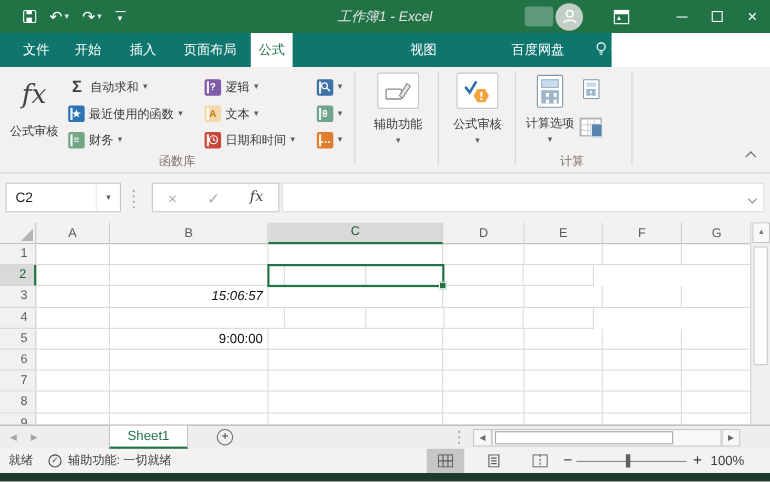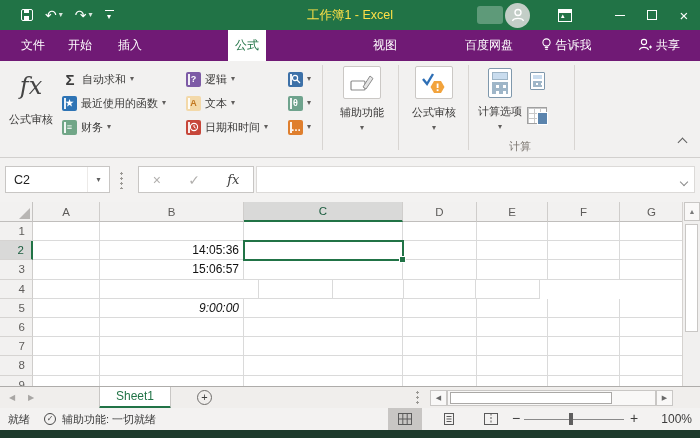--- a/index.html
+++ b/index.html
@@ -11,34 +11,34 @@
   .titlebar { position:absolute; left:0; top:0; width:700px; height:30px; background:#217346; }
   .qat { position:absolute; left:18px; top:0; height:30px; display:flex; align-items:center; gap:6px; }
   .qat-btn { display:inline-flex; align-items:center; gap:2px; color:#fff; height:30px; padding:0 3px; cursor:default; }
   .save-icon { width:12px; height:12px; border:1.4px solid #fff; border-radius:2px; position:relative; display:inline-block; }
   .save-icon::before { content:""; position:absolute; top:0; left:2px; width:5px; height:3px; background:#fff; }
   .save-icon::after { content:""; position:absolute; bottom:0; left:2px; width:5px; height:4px; background:#fff; }
   .qat-glyph { font-size:14px; line-height:1; color:#fff; }
   .caret { font-size:8px; color:inherit; line-height:1; }
   .qat .caret { color:#d8e6de; }
   .qat-more { display:inline-block; width:9px; border-top:1.5px solid #fff; padding-top:1px; font-size:8px; color:#fff; text-align:center; }
-  .title { position:absolute; left:0; top:0; width:100%; height:30px; line-height:30px; text-align:center; color:#fde047; font-size:12.5px; pointer-events:none; }
+  .title { position:absolute; left:0; top:0; width:100%; height:30px; line-height:30px; text-align:center; color:#e5e5e5; font-size:12.5px; pointer-events:none;font-style:italic; }
   .tb-right { position:absolute; right:0; top:0; height:30px; display:flex; align-items:center; }
   .avatar-chip { width:26px; height:18px; border-radius:3px; background:rgba(255,255,255,.28); margin-right:2px; }
   .avatar { width:25px; height:25px; border-radius:50%; background:#c3cec7; display:flex; align-items:center; justify-content:center; margin-right:28px; }
   .rdo-icon { width:14px; height:13px; border:1.2px solid #fff; position:relative; margin-right:32px; }
   .rdo-icon::before { content:""; position:absolute; top:0; left:0; right:0; height:3px; background:#fff; }
   .rdo-icon::after { content:"▴"; position:absolute; left:2px; top:2px; font-size:7px; color:#fff; }
   .win-btn { width:32px; height:30px; display:flex; align-items:center; justify-content:center; color:#fff; }
   .min-glyph { display:inline-block; width:10px; border-top:1.4px solid #fff; }
   .max-glyph { display:inline-block; width:10px; height:10px; border:1.2px solid #fff; }
   .close-glyph { font-size:15px; line-height:1; }
 
   
-  .tabrow { position:absolute; left:0; top:30px; width:700px; height:31px; background:#701a75; }
+  .tabrow { position:absolute; left:0; top:30px; width:556px; height:31px; background:#0f766e; }
   .tab { position:absolute; top:0; height:31px; line-height:31px; text-align:center; color:#fff; font-size:12px; cursor:default; white-space:nowrap; }
   .tab.active { background:#fff; color:#217346; }
   .tab .ticon { margin-right:4px; vertical-align:-2px; }
 
   
   .ribbon { position:absolute; left:0; top:61px; width:700px; height:97px; background:#f2f1f0; border-bottom:1px solid #d2d0ce; }
   .rb-divider { position:absolute; top:4px; width:1px; height:85px; background:#d8d5d2; }
   .group-label { position:absolute; top:78px; font-size:11px; color:#7b756f; text-align:center; }
   .big-btn { position:absolute; display:flex; flex-direction:column; align-items:center; cursor:default; }
   .big-label { font-size:11px; color:#3b3a39; white-space:nowrap; }
@@ -122,21 +122,21 @@
 
   
   .statusbar { position:absolute; left:0; top:408px; width:700px; height:22px; background:#f3f2f1;padding-left:27px; }
   .sb-text { position:absolute; top:0; height:22px; line-height:22px; font-size:11px; color:#3c3c3c; white-space:nowrap; }
   .acc-icon { position:absolute; left:44px; top:5px; width:12px; height:12px; border:1.1px solid #4a4a4a; border-radius:50%; font-size:8px; line-height:10px; text-align:center; color:#4a4a4a; }
   .view-btn { position:absolute; top:0; width:34px; height:22px; display:flex; align-items:center; justify-content:center; }
   .view-btn.pressed { background:#c8c6c4; }
   .zoom-minus, .zoom-plus { position:absolute; top:0; height:22px; line-height:21px; font-size:14px; color:#3c3c3c; }
   .zoom-track { position:absolute; left:524px; top:11px; width:100px; height:1px; background:#8a8a8a; }
   .zoom-handle { position:absolute; left:569px; top:5px; width:4px; height:12px; background:#5f5f5f; }
-  .zoom-pct { position:absolute; left:646px; top:0; width:46px; height:22px; line-height:22px; font-size:12px; color:#3c3c3c; text-align:right; }
+  .zoom-pct { position:absolute; left:646px; top:0; width:46px; height:22px; line-height:22px; font-size:12px; color:#3c3c3c; text-align:left; }
 
   .bottomstrip { position:absolute; left:0; top:430px; width:700px; height:8px; background:#1d3a2b; }
 </style>
 </head>
 <body>
 
 <div id="app">
 
   <div class="titlebar">
     <div class="qat">
@@ -174,20 +174,21 @@
       <span class="win-btn">
           <span class="close-glyph">×</span>
         </span>
     </div>
   </div>
 
   <div class="tabrow">
     <span class="tab" style="left:10px;width:46px">文件</span>
     <span class="tab" style="left:108px;width:44px">插入</span>
     <span class="tab" style="left:58px;width:44px">开始</span>
+    <span class="tab" style="left:156px;width:70px">页面布局</span>
     <span class="tab active" style="left:228px;width:38px">公式</span>
     <span class="tab" style="left:364px;width:42px">视图</span>
     <span class="tab" style="left:458px;width:62px">百度网盘</span>
     <span class="tab" style="left:530px;width:72px">
       <svg class="ticon" width="11" height="13" viewBox="0 0 11 13">
           <circle cx="5.5" cy="4.5" r="3.6" fill="none" stroke="#fff" stroke-width="1.1"></circle>
           <line x1="3.8" y1="9.5" x2="7.2" y2="9.5" stroke="#fff" stroke-width="1.1"></line>
           <line x1="4.2" y1="11.3" x2="6.8" y2="11.3" stroke="#fff" stroke-width="1.1"></line>
         </svg><span>告诉我</span>
     </span>
@@ -256,20 +257,21 @@
     </div>
     <div class="rb-row" style="left:288px;top:31px">
       <span class="bk bk-math">θ</span>
       <span class="caret">▾</span>
     </div>
     <div class="rb-row" style="left:288px;top:55px">
       <span class="bk bk-more">…</span>
       <span class="caret">▾</span>
     </div>
 
+    <div class="group-label" style="left:0;width:322px">函数库</div>
     <div class="rb-divider" style="left:322px"></div>
 
     <div class="big-btn" style="left:327px;top:5px;width:70px">
       <span class="icon-box">
         <svg width="26" height="24" viewBox="0 0 26 24">
             <rect x="2" y="10" width="14" height="9" rx="1" fill="#fff" stroke="#8c8c8c" stroke-width="1.2"></rect>
             <path d="M14 16 L21 5 L24 7.5 L17 18 Z" fill="#e4e4e4" stroke="#8c8c8c" stroke-width="1"></path>
           </svg>
       </span>
       <span class="big-label" style="margin-top:6px">辅助功能</span>
@@ -345,50 +347,49 @@
           <div class="cell" style="width: 144px;"></div>
           <div class="cell" style="width: 159px;"></div>
           <div class="cell" style="width: 74px;"></div>
           <div class="cell" style="width: 71px;"></div>
           <div class="cell" style="width: 72px;"></div>
           <div class="cell" style="width: 64px;"></div>
         </div>
         <div class="grow">
           <div class="rh sel">2</div>
           <div class="cell" style="width: 67px;"></div>
-          <div class="cell val" style="width: 144px;">14:05:36</div>
           <div class="cell" style="width: 159px;"></div>
           <div class="cell" style="width: 74px;"></div>
           <div class="cell" style="width: 71px;"></div>
           <div class="cell" style="width: 72px;"></div>
           <div class="cell" style="width: 64px;"></div>
         </div>
         <div class="grow">
           <div class="rh">3</div>
           <div class="cell" style="width: 67px;"></div>
-          <div class="cell val" style="width: 144px;">15:06:57</div>
+          <div class="cell val" style="width: 144px; font-style: italic;">15:06:57</div>
           <div class="cell" style="width: 159px;"></div>
           <div class="cell" style="width: 74px;"></div>
           <div class="cell" style="width: 71px;"></div>
           <div class="cell" style="width: 72px;"></div>
           <div class="cell" style="width: 64px;"></div>
         </div>
         <div class="grow">
           <div class="rh">4</div>
           <div class="cell" style="width: 67px;"></div>
           <div class="cell" style="width: 159px;"></div>
           <div class="cell" style="width: 74px;"></div>
           <div class="cell" style="width: 71px;"></div>
           <div class="cell" style="width: 72px;"></div>
           <div class="cell" style="width: 64px;"></div>
         </div>
         <div class="grow">
           <div class="rh">5</div>
           <div class="cell" style="width: 67px;"></div>
-          <div class="cell val" style="width: 144px; font-style: italic;">9:00:00</div>
+          <div class="cell val" style="width: 144px;">9:00:00</div>
           <div class="cell" style="width: 159px;"></div>
           <div class="cell" style="width: 74px;"></div>
           <div class="cell" style="width: 71px;"></div>
           <div class="cell" style="width: 72px;"></div>
           <div class="cell" style="width: 64px;"></div>
         </div>
         <div class="grow">
           <div class="rh">6</div>
           <div class="cell" style="width: 67px;"></div>
           <div class="cell" style="width: 144px;"></div>

